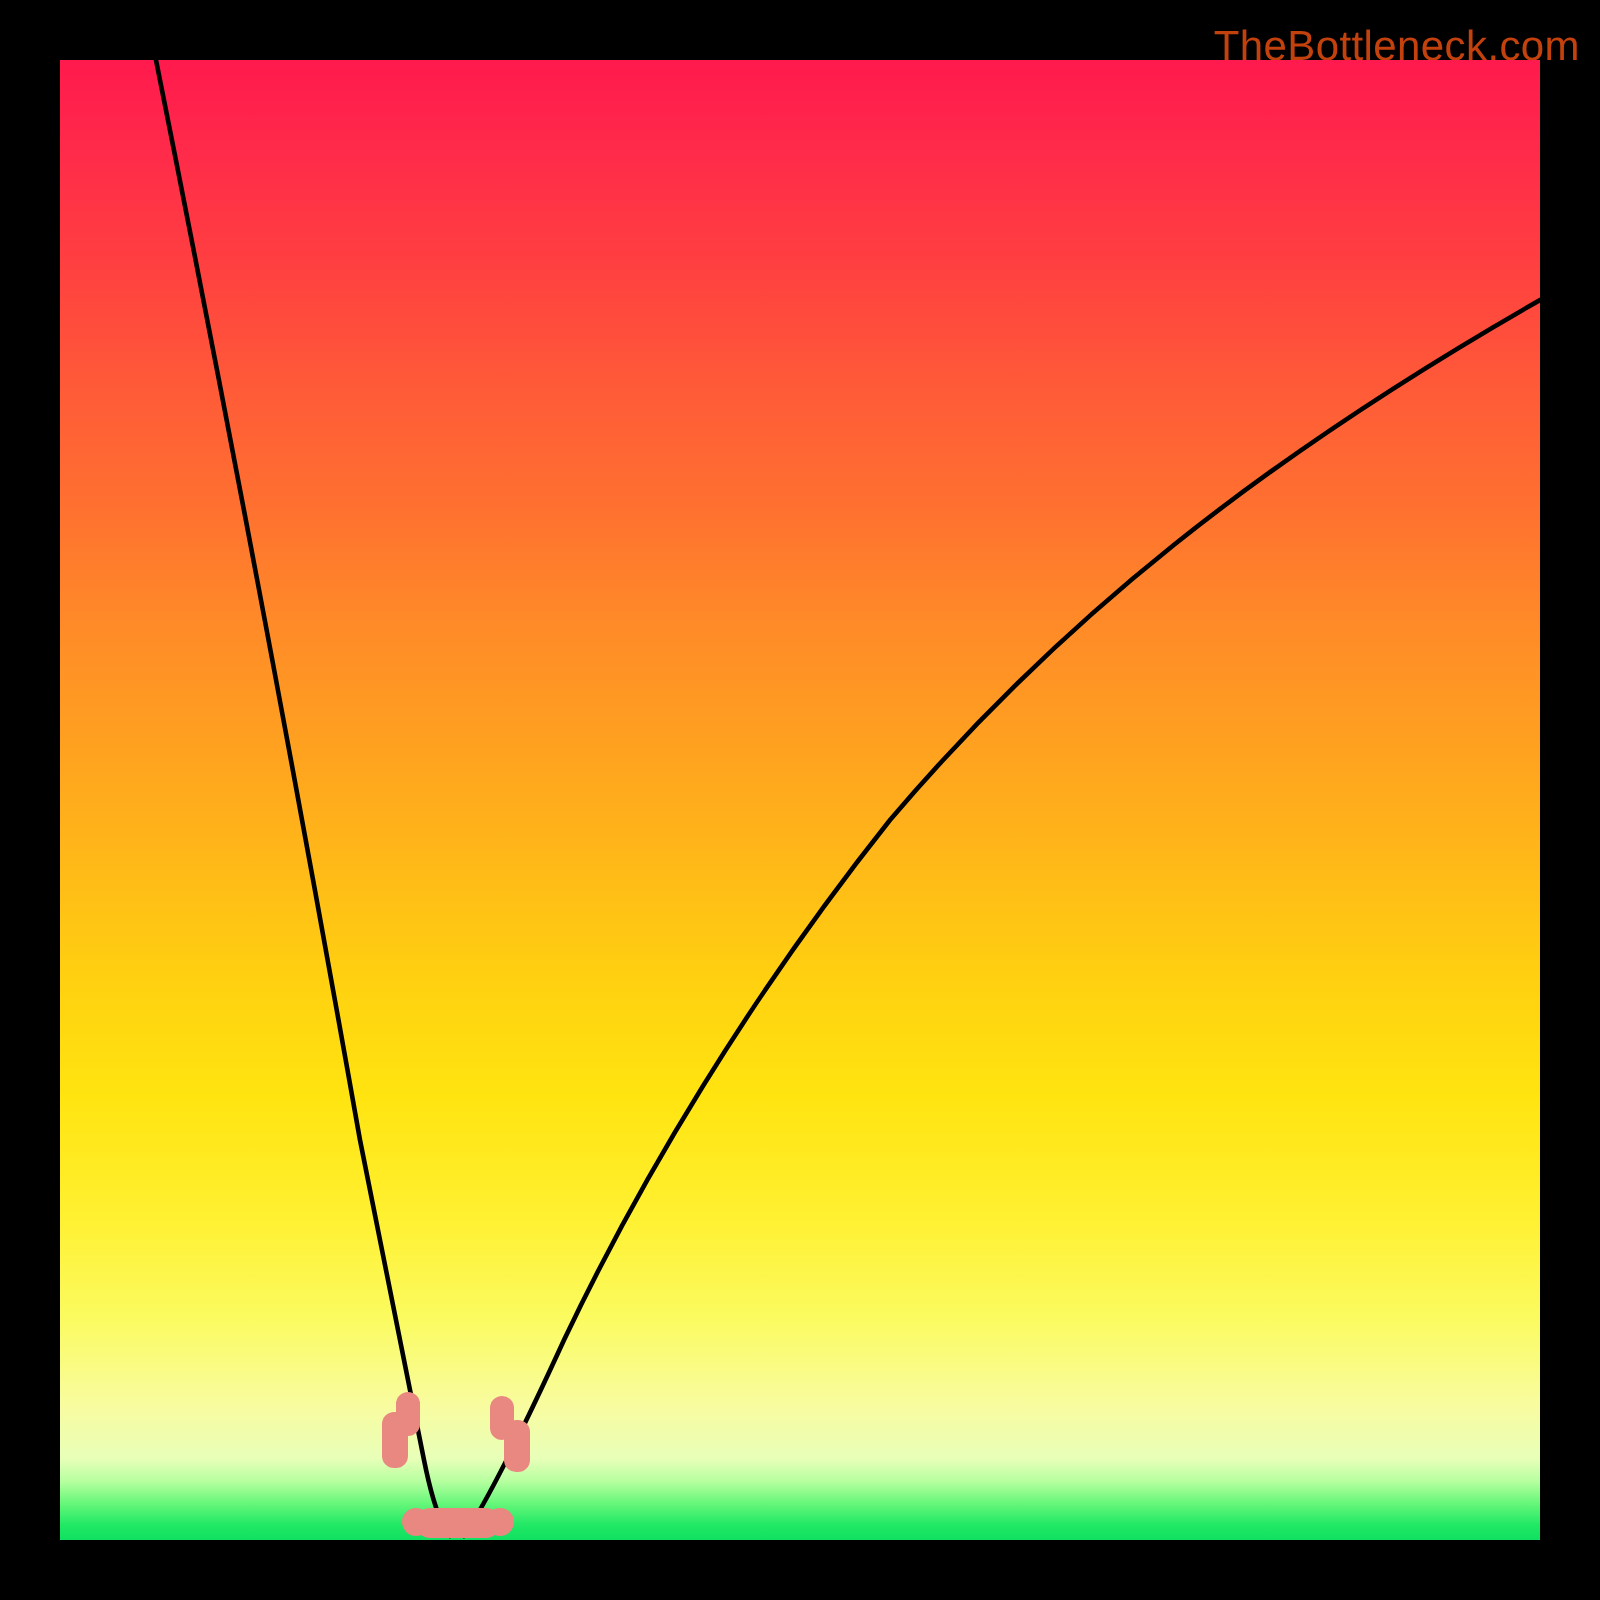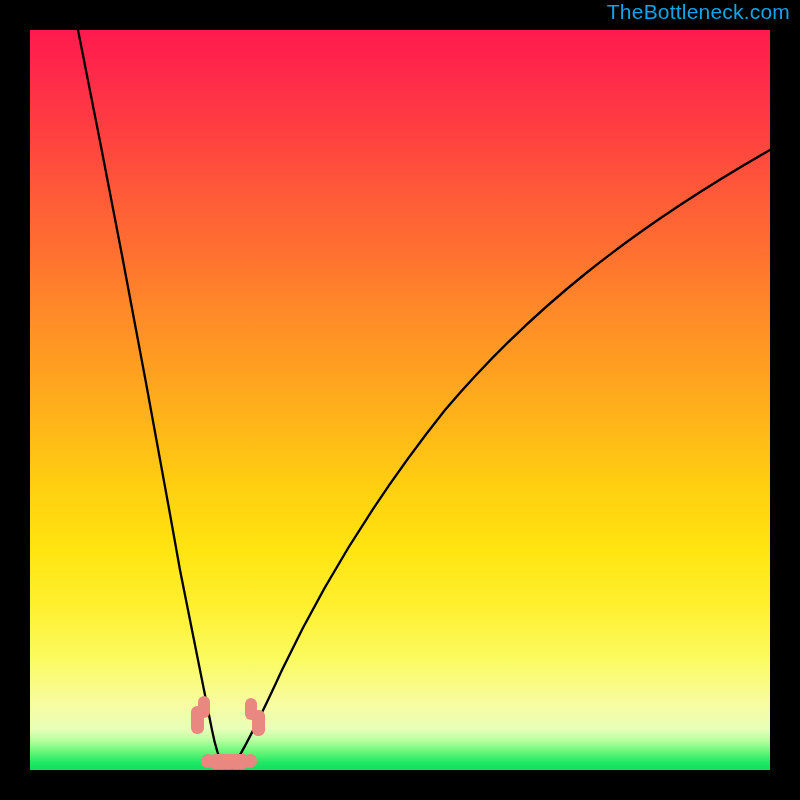--- a/index.html
+++ b/index.html
@@ -41,23 +41,23 @@
       #f8fca0 91%,
       #e8ffb8 94.5%,
       #b8ffa0 96%,
       #68f77a 97.5%,
       #20e865 99%,
       #10e060 100%
     );
   }
   .watermark {
     position: absolute;
-    top: 0;
+    top: 12px;
     right: 10px;
-    color: #0ea5e9;
+    color: #c2410c;
     font-size: 21px;
     letter-spacing: 0.2px;
     font-weight: 400;
     user-select: none;
   }
   svg.curve {
     position: absolute;
     left: 0;
     top: 0;
     width: 740px;

